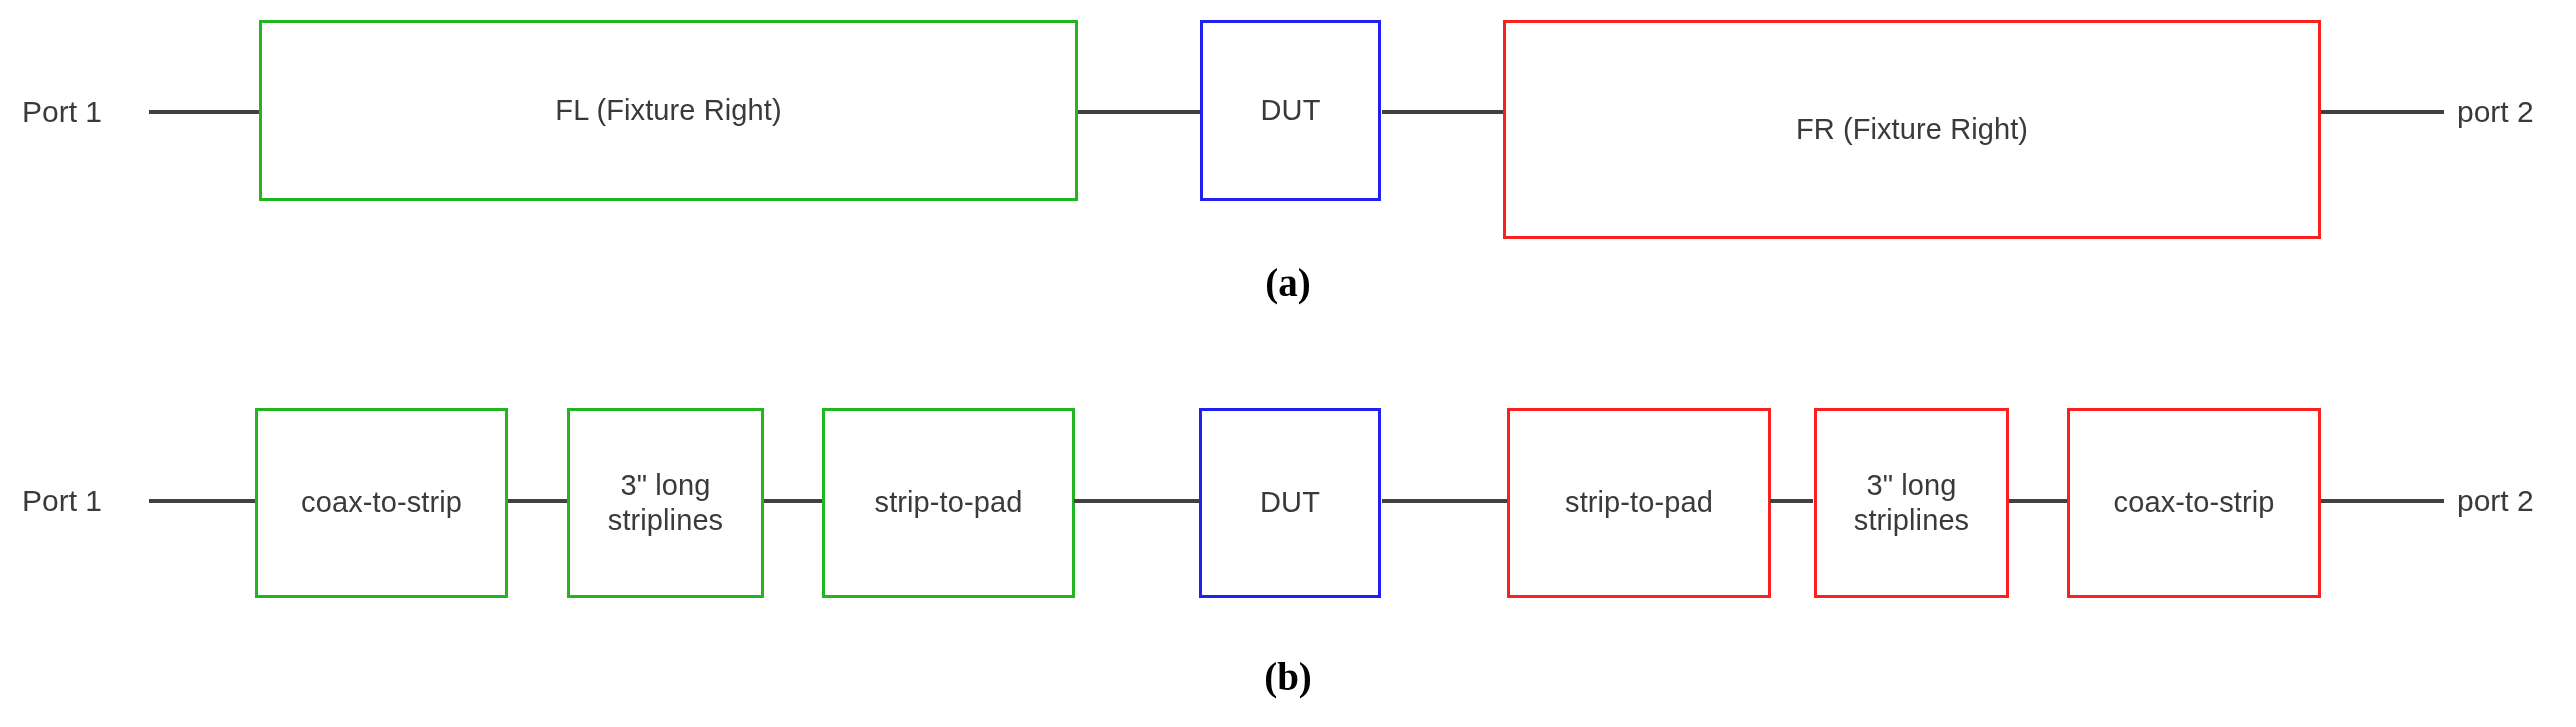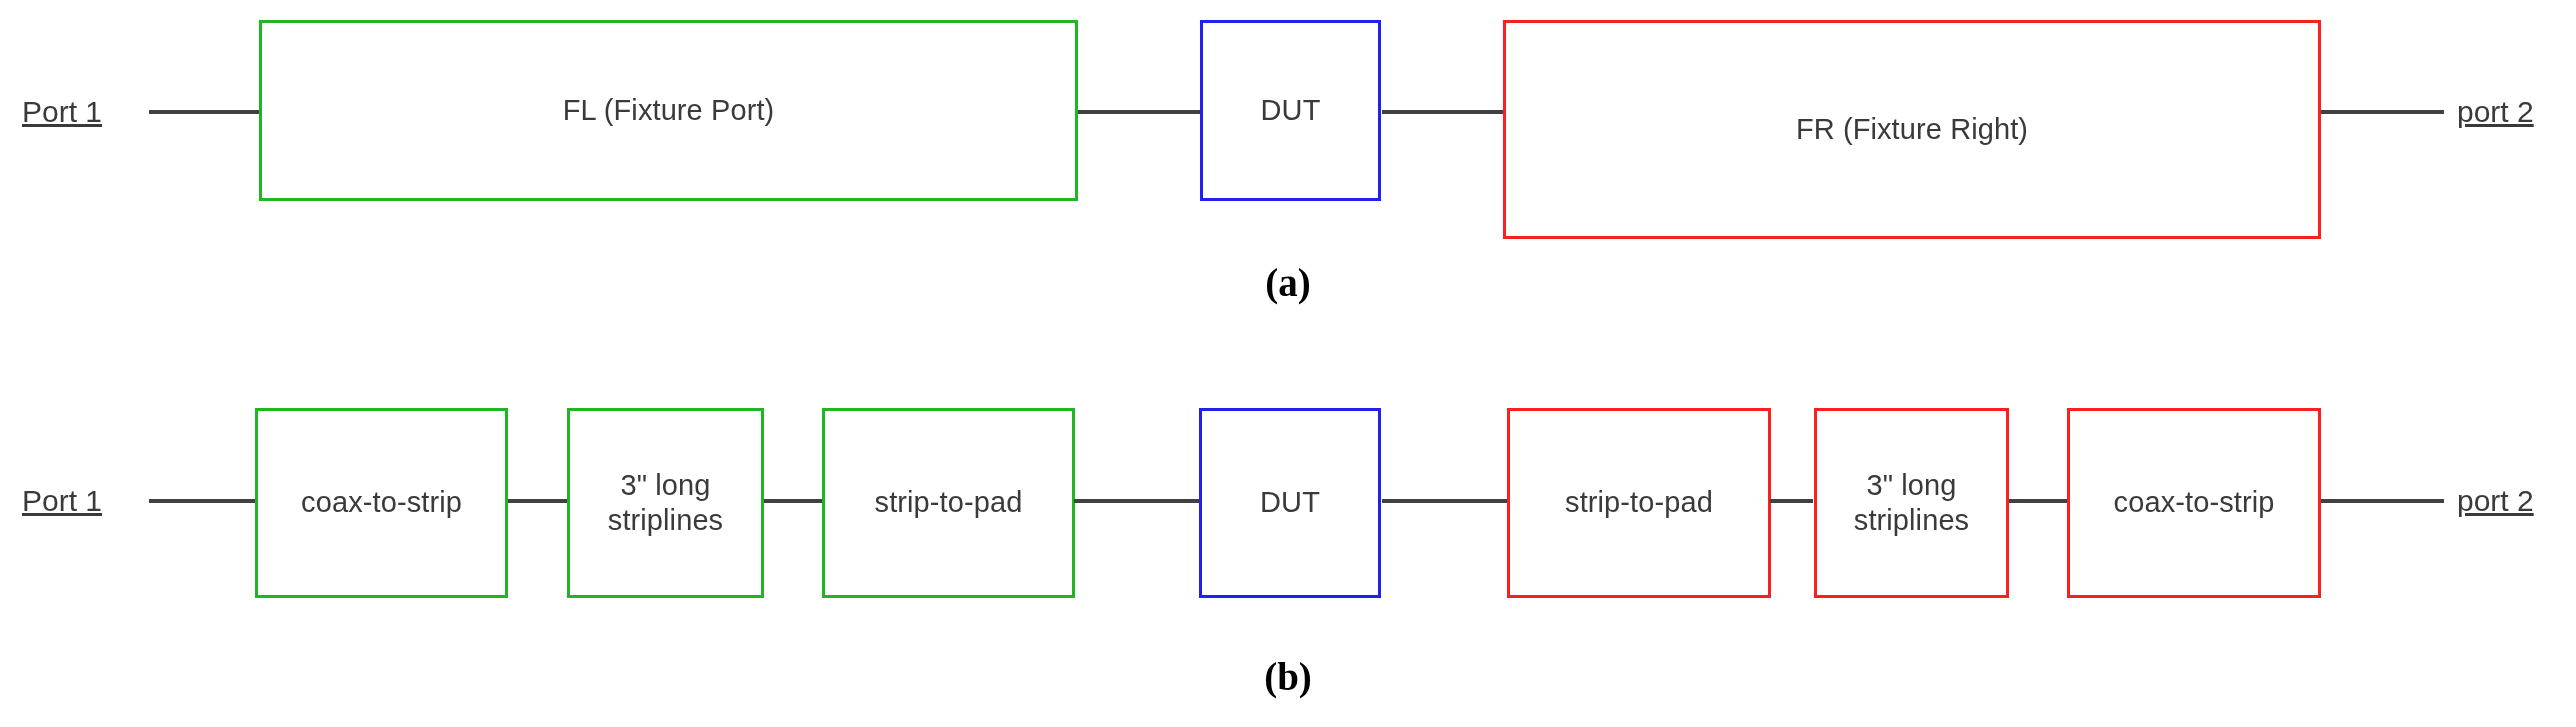--- a/index.html
+++ b/index.html
@@ -33,21 +33,20 @@
     height:4.3px;
     background:#414141;
   }
 
   .porttext{
     position:absolute;
     color:#3a3a3a;
     font-size:30px;
     line-height:1;
     white-space:nowrap;
-    text-decoration:underline;
   }
   .porttext.left{transform:translateY(-50%);}
   .porttext.right{transform:translateY(-50%);}
 
   .caption{
     position:absolute;
     font-family:"Liberation Serif","DejaVu Serif",serif;
     font-weight:bold;
     font-size:39px;
     color:#000000;
@@ -62,21 +61,21 @@
 
 <div class="canvas">
 
   <div>
 
     <span class="porttext left" style="left:22px;top:112px;">Port 1</span>
 
     <div class="wire" style="left:149px;top:110px;width:110px;"></div>
 
     <div class="node green" style="left:259px;top:20px;width:819px;height:181px;">
-      <span class="label">FL (Fixture Port)</span>
+      <span class="label">FL (Fixture Right)</span>
     </div>
 
     <div class="wire" style="left:1078px;top:110px;width:122px;"></div>
 
     <div class="node blue" style="left:1200px;top:20px;width:181px;height:181px;">
       <span class="label">DUT</span>
     </div>
 
     <div class="wire" style="left:1382px;top:110px;width:121px;"></div>
 

